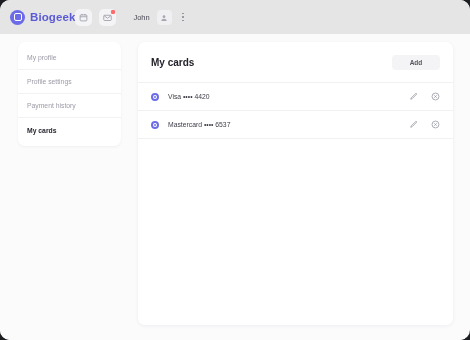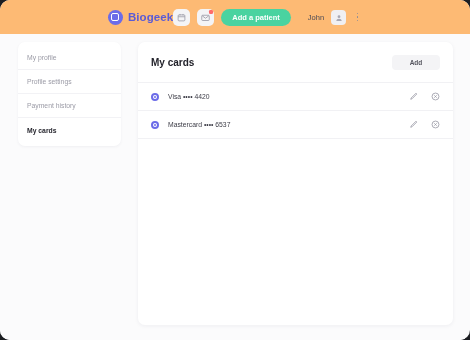--- a/index.html
+++ b/index.html
@@ -21,24 +21,24 @@
     border-radius: 10px;
     overflow: hidden;
   }
 
   
   #header {
     position: absolute;
     left: 0; top: 0;
     width: 470px;
     height: 34px;
-    background: #fdba74;
-    display: flex;
-    align-items: center;
-    justify-content: center;
+    background: #e5e5e5;
+    display: flex;
+    align-items: center;
+    justify-content: flex-start;
     padding: 0 10px;
     box-sizing: border-box;
   }
 
   .brand {
     display: flex;
     align-items: center;
     gap: 5px;
   }
   .brand-mark {
@@ -299,21 +299,20 @@
       <div class="icon-btn">
         <span>
           <svg width="9" height="9" viewBox="0 0 12 12">
             <rect x="1" y="3" width="10" height="7" rx="1.2" fill="none" stroke="#9a9aa6" stroke-width="1.1"></rect>
             <polyline points="1.6,3.7 6,7 10.4,3.7" fill="none" stroke="#9a9aa6" stroke-width="1.1"></polyline>
           </svg>
         </span>
         <span class="badge-dot"></span>
       </div>
 
-      <button class="cta">Add a patient</button>
 
       <span class="user-name">John</span>
 
       <div class="avatar">
         <span>
           <svg width="8" height="8" viewBox="0 0 12 12">
             <circle cx="6" cy="4" r="2.1" fill="#a8a8b4"></circle>
             <path d="M2 10.5c0-2.2 1.8-3.4 4-3.4s4 1.2 4 3.4z" fill="#a8a8b4"></path>
           </svg>
         </span>

